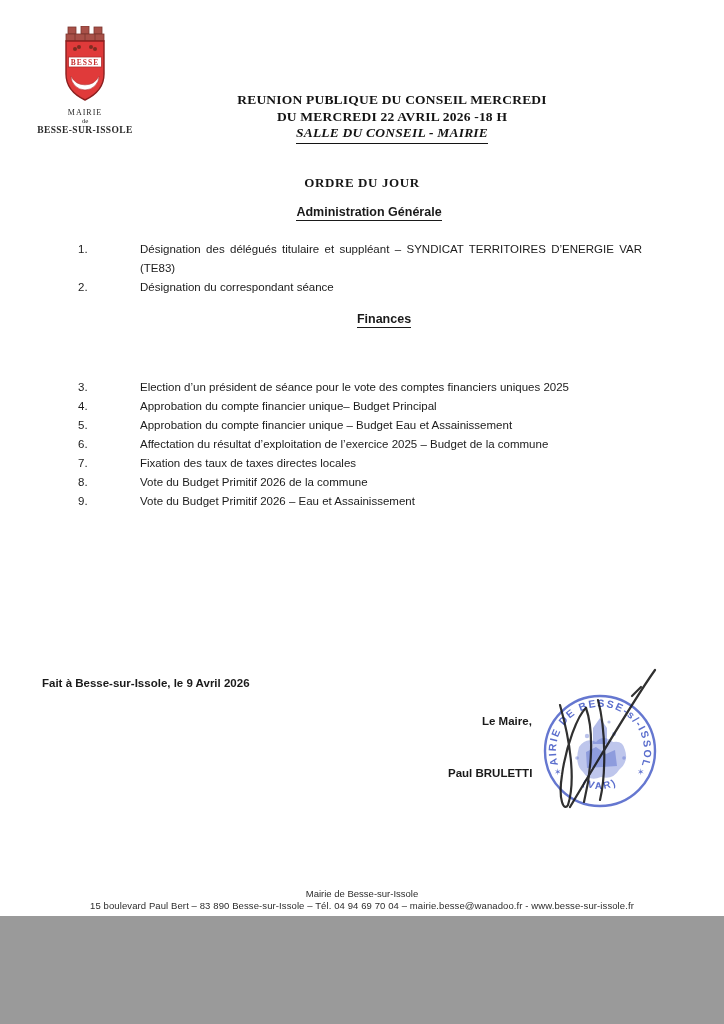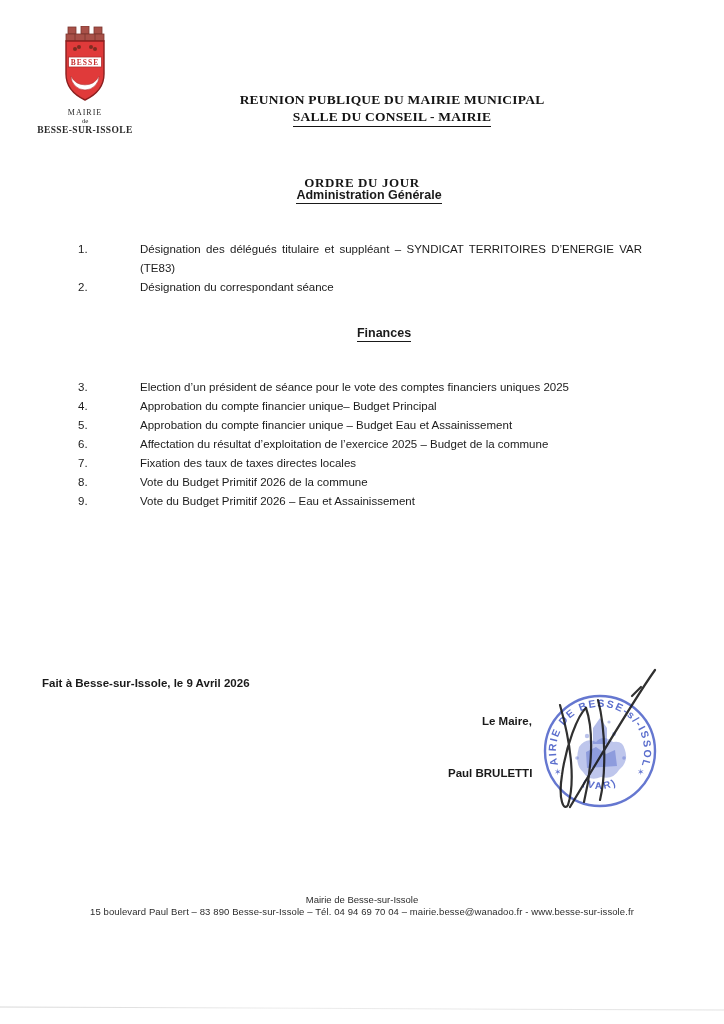--- a/index.html
+++ b/index.html
@@ -1,69 +1,69 @@
 <!DOCTYPE html>
 <html><head>
 <meta charset="utf-8">
 <style>
   * { margin:0; padding:0; box-sizing:border-box; }
   html,body { background:#9a9a9a; }
   body { font-family:"Liberation Sans", sans-serif; }
   .page {
-    position:relative; width:724px; height:1024px; background:#ffffff;
+    position:relative; width:724px; height:916px; background:#ffffff;
     color:#1d1d1f; overflow:hidden; margin:0 auto;
   }
 
   
   .logo-block { position:absolute; left:26px; top:26px; width:118px; text-align:center; }
   .logo-block svg { display:block; margin:0 auto; }
   .logo-caption { font-family:"Liberation Serif", serif; color:#2a2a2a; line-height:1.15; margin-top:4px; }
   .logo-caption .l1 { font-size:8px; letter-spacing:1px; }
   .logo-caption .l2 { font-size:7px; }
   .logo-caption .l3 { font-size:9.5px; font-weight:bold; letter-spacing:.4px; white-space:nowrap; }
 
   
   .title-block {
     position:absolute; left:120px; right:60px; top:92px; text-align:center;
     font-family:"Liberation Serif", serif; font-weight:bold; font-size:13.5px;
     line-height:16.5px; color:#141414; letter-spacing:.2px;
   }
-  .title-block .underlined { display:inline-block; border-bottom:1.6px solid #141414; padding-bottom:1px; }
+  .title-block .underlined { display:inline-block; border-bottom:1.6px solid #141414; padding-bottom:1px;font-style:italic; }
 
   .ordre-heading {
     position:absolute; left:0; right:0; top:175px; text-align:center;
     font-family:"Liberation Serif", serif; font-weight:bold; font-size:13px;
     letter-spacing:.6px; color:#161616;
   }
   .section-heading {
     position:absolute; left:0; right:0; text-align:center;
     font-weight:bold; font-size:12.5px; color:#1a1a1a;
   }
   .section-heading span { display:inline-block; border-bottom:1.6px solid #1a1a1a; padding-bottom:1px; }
-  .section-heading.admin { top:188px;padding-left:14px; }
-  .section-heading.finances { top:326px;padding-left:44px; }
+  .section-heading.admin { top:205px;padding-left:14px; }
+  .section-heading.finances { top:312px;padding-left:44px; }
 
   
   .agenda-list { position:absolute; left:78px; width:564px; font-size:11.5px; line-height:19px; color:#1b1b1b; }
   .agenda-list.first { top:240px; }
   .agenda-list.second { top:378px; }
   .agenda-item { display:flex; }
   .item-num { flex:0 0 22px; }
   .item-text { flex:1; text-align:justify;margin-left:40px; }
 
   
   .dateline { position:absolute; left:42px; top:677px; font-weight:bold; font-size:11.5px; color:#1a1a1a;text-align:right; }
   .signer-role { position:absolute; left:482px; top:715px; font-weight:bold; font-size:11.5px; color:#1a1a1a; }
   .signer-name { position:absolute; left:448px; top:751px; font-weight:bold; font-size:11.5px; color:#1a1a1a;margin-top:16px; }
   .stamp-wrap { position:absolute; left:541px; top:692px; width:118px; height:118px; }
   .signature-wrap { position:absolute; left:520px; top:660px; width:160px; height:160px; }
 
   
   .footer { position:absolute; left:0; right:0; top:888px; text-align:center; color:#2c2c2c; }
-  .footer .f1 { font-size:9.5px;margin-top:6px; }
+  .footer .f1 { font-size:9.5px; }
   .footer .f2 { font-size:9.5px; margin-top:1px; letter-spacing:.1px; }
 
   .scan-line { position:absolute; left:0; top:1008px; width:724px; height:1px;
                background:linear-gradient(90deg,#d8d8d8,#ececec 40%,#e2e2e2); transform:rotate(.25deg); }
 </style>
 </head>
 <body>
 
 <div class="page">
 
@@ -95,21 +95,22 @@
       <path d="M9 50 A 15.5 15.5 0 0 0 37 50 A 12 12 0 0 1 9 50 Z" fill="#ffffff" stroke="#b23030" stroke-width="0.6"></path>
     </svg>
     <div class="logo-caption">
       <div class="l1">MAIRIE</div>
       <div class="l2">de</div>
       <div class="l3">BESSE-SUR-ISSOLE</div>
     </div>
   </div>
 
   <div class="title-block">
-    <div>REUNION PUBLIQUE DU MAIRIE MUNICIPAL</div>
+    <div>REUNION PUBLIQUE DU CONSEIL MERCREDI</div>
+    <div>DU MERCREDI 22 AVRIL 2026 -18 H</div>
     <div><span class="underlined">SALLE DU CONSEIL - MAIRIE</span></div>
   </div>
 
   <div class="ordre-heading">ORDRE DU JOUR</div>
 
   <div class="section-heading admin">
     <span>Administration Générale</span>
   </div>
   <div class="agenda-list first">
     <div class="agenda-item">

